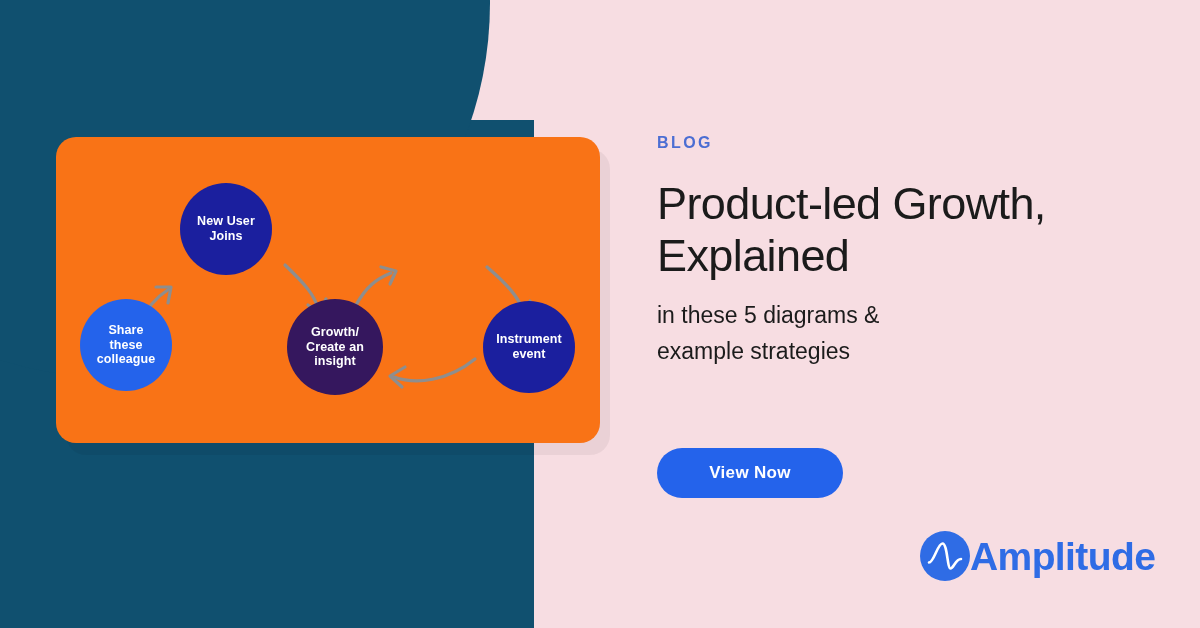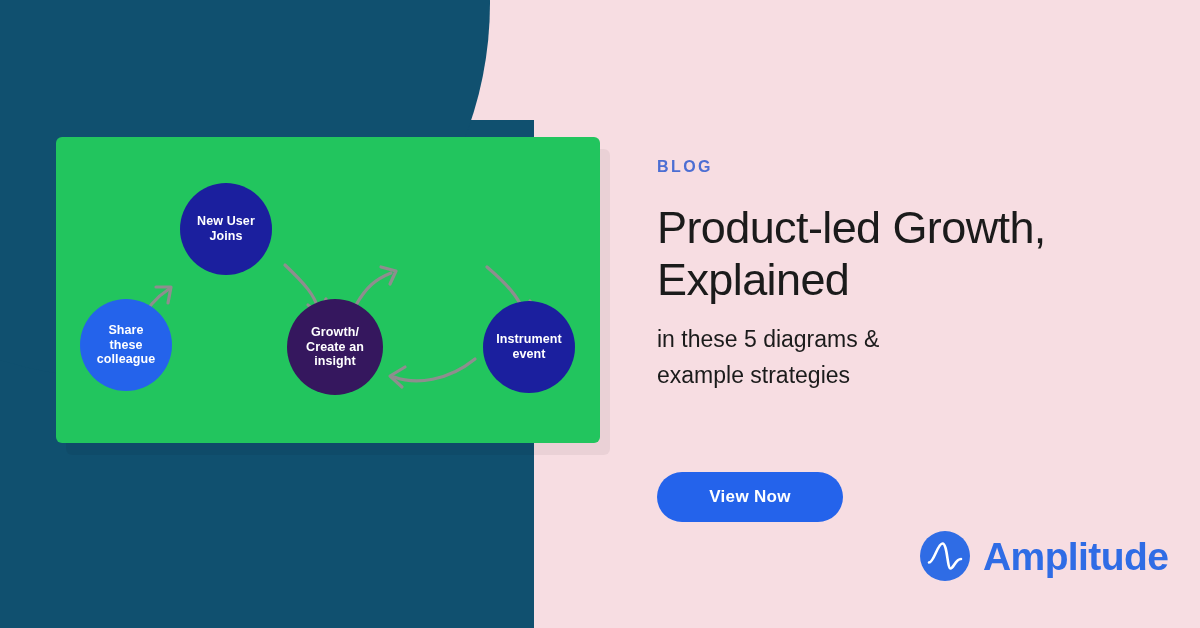--- a/index.html
+++ b/index.html
@@ -19,21 +19,21 @@
   }
   .bg-teal-arc{
     position:absolute;left:-260px;top:-372px;
     width:750px;height:750px;border-radius:50%;
     background:#10506f;
   }
 
   
   .card{
     position:absolute;left:56px;top:137px;width:544px;height:306px;
-    background:#22c55e;border-radius:6px;
+    background:#f97316;border-radius:20px;
     box-shadow:10px 12px 0 rgba(0,0,0,0.05);
   }
   .diagram{position:absolute;inset:0;}
   .diagram svg{position:absolute;left:0;top:0;}
 
   .node{
     position:absolute;border-radius:50%;
     display:flex;align-items:center;justify-content:center;
     text-align:center;color:#ffffff;font-weight:700;
     letter-spacing:0.1px;line-height:1.18;
@@ -41,21 +41,21 @@
   }
   .node span{display:block;padding:0 4px;}
 
   .n-newuser{left:124px;top:46px;width:92px;height:92px;background:#1b1f9e;font-size:12.5px;}
   .n-ship{left:333px;top:46px;width:92px;height:92px;background:#2463eb;font-size:12.5px;}
   .n-instrument{left:427px;top:164px;width:92px;height:92px;background:#1b1f9e;font-size:12.5px;}
   .n-consume{left:231px;top:162px;width:96px;height:96px;background:#35175e;font-size:12.5px;}
   .n-share{left:24px;top:162px;width:92px;height:92px;background:#2463eb;font-size:12.5px;}
 
   
-  .right{position:absolute;left:657px;top:0;width:500px;height:468px;margin-top:24px;}
+  .right{position:absolute;left:657px;top:0;width:500px;height:468px;}
   .eyebrow{
     position:absolute;top:134px;left:0;
     font-size:16px;font-weight:700;letter-spacing:2.4px;color:#4c6ed3;
   }
   .headline{
     position:absolute;top:178px;left:0;width:470px;
     font-size:45px;line-height:1.15;font-weight:400;color:#1b1b1b;
     letter-spacing:-0.6px;
   }
   .subhead{
@@ -66,21 +66,21 @@
   .cta{
     position:absolute;top:448px;left:0;
     width:186px;height:50px;border-radius:25px;background:#2463eb;
     border:none;cursor:pointer;
     display:flex;align-items:center;justify-content:center;
     color:#ffffff;font-size:17px;font-weight:700;letter-spacing:0.3px;
     font-family:"Liberation Sans",sans-serif;
   }
 
   
-  .logo{position:absolute;left:920px;top:531px;height:50px;display:flex;align-items:center;gap:13px;}
+  .logo{position:absolute;left:920px;top:531px;height:50px;display:flex;align-items:center;}
   .logo-mark{width:50px;height:50px;border-radius:50%;background:#2f6ce5;position:relative;flex:0 0 auto;}
   .logo-mark svg{position:absolute;left:0;top:0;}
   .logo-word{font-size:39px;font-weight:700;color:#2f6ce5;letter-spacing:-0.6px;line-height:1;}
 </style>
 </head>
 <body>
 
 <div class="stage">
 
   <div class="bg-pink"></div>

